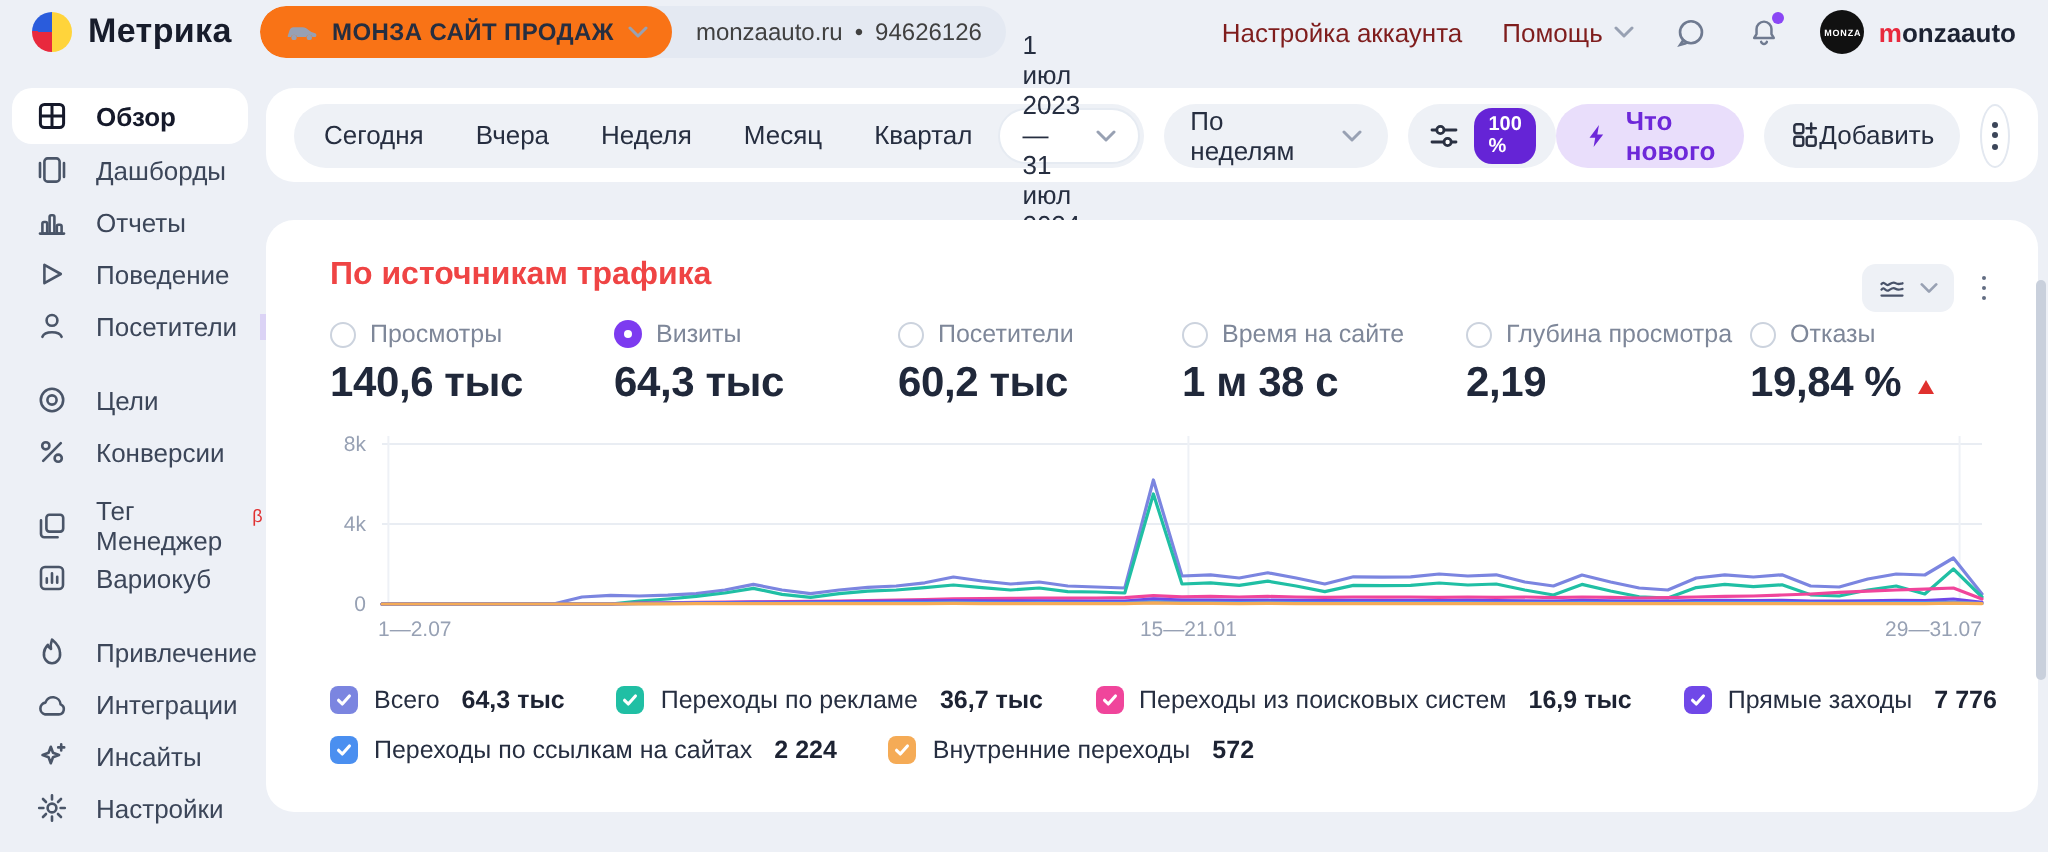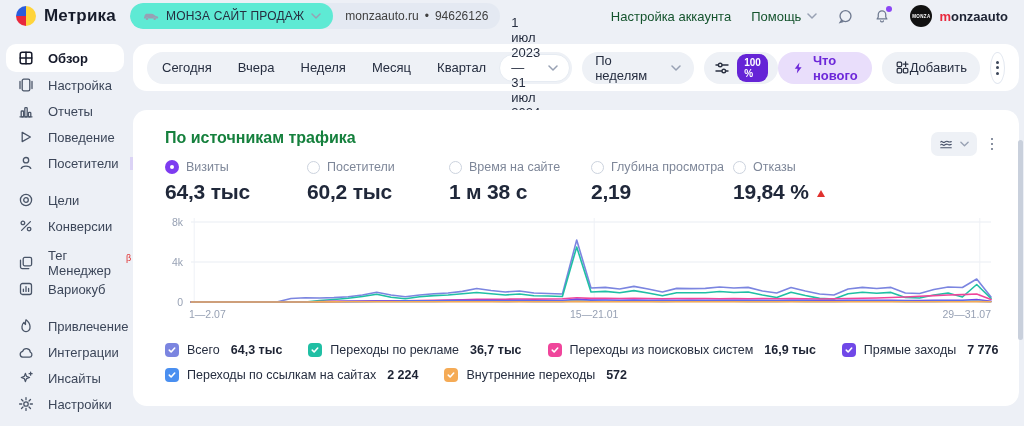--- a/index.html
+++ b/index.html
@@ -8,25 +8,25 @@
   .page { position:relative; width:1024px; height:329px; }
 
   
   .header { position:absolute; top:0; left:0; width:100%; height:32px; display:flex; align-items:center; }
   .logo { display:flex; align-items:center; gap:8px; margin-left:16px; }
   .logo-mark { width:20px; height:20px; border-radius:50%;
     background:conic-gradient(#ffd43b 0deg 180deg, #e8293d 180deg 272deg, #2a5cdc 272deg 360deg); }
   .logo-text { font-size:17px; font-weight:700; color:#171c2b; letter-spacing:.2px; }
   .counter-pill { position:absolute; left:130px; top:3px; height:26px; display:flex; align-items:stretch;
     background:#e4e9f2; border-radius:14px; overflow:hidden; }
-  .counter-main { display:flex; align-items:center; gap:7px; background:#5eead4; border-radius:14px; padding:0 12px; }
+  .counter-main { display:flex; align-items:center; gap:7px; background:#f97316; border-radius:14px; padding:0 12px;font-weight:bold; }
   .counter-name { font-size:12px; color:#262e40; letter-spacing:.2px; }
   .counter-meta { display:flex; align-items:center; gap:6px; padding:0 12px; font-size:12px; color:#404040; }
   .hdr-right { margin-left:auto; display:flex; align-items:center; gap:20px; padding-right:16px; }
-  .hdr-link { font-size:13px; color:#14532d; display:flex; align-items:center; gap:6px; cursor:default; }
+  .hdr-link { font-size:13px; color:#7f1d1d; display:flex; align-items:center; gap:6px; cursor:default; }
   .icon-btn { position:relative; display:flex; align-items:center; }
   .bell-dot { position:absolute; top:-2px; right:-2px; width:6px; height:6px; border-radius:50%; background:#8b46f5; }
   .avatar-wrap { display:flex; align-items:center; gap:7px; }
   .avatar { width:22px; height:22px; border-radius:50%; background:#111; color:#fff; font-size:4.5px; font-weight:700;
     display:flex; align-items:center; justify-content:center; letter-spacing:.4px; }
   .user-name { font-size:13px; font-weight:700; color:#1d2333; }
   .user-name .red { color:#e8293d; }
 
   
   .sidebar { position:absolute; left:0; top:32px; width:130px; bottom:0; padding-top:12px; }
@@ -57,21 +57,21 @@
   .tb-spacer { flex:1; }
   .whatsnew-pill { background:#e9defb; color:#6d28d9; padding:0 14px; gap:8px; font-weight:600; cursor:pointer; }
   .add-pill { margin-left:10px; padding:0 13px; gap:0; cursor:pointer; }
   .kebab-circle { margin-left:10px; width:32px; height:32px; border-radius:50%; background:#fff; border:1px solid #e3e8f0;
     display:flex; align-items:center; justify-content:center; cursor:pointer; }
   .dots-v { display:flex; flex-direction:column; gap:2.5px; }
   .dots-v i { width:3px; height:3px; border-radius:50%; background:#3c4659; }
 
   
   .chart-card { position:absolute; left:133px; top:110px; width:886px; height:296px; background:#fff; border-radius:14px; }
-  .card-title { position:absolute; left:32px; top:19px; font-size:16px; font-weight:700; color:#15803d; }
+  .card-title { position:absolute; left:32px; top:19px; font-size:16px; font-weight:700; color:#ef4444; }
   .card-controls { position:absolute; right:26px; top:22px; display:flex; align-items:center; gap:14px; }
   .charttype-pill { height:24px; background:#eef1f6; border-radius:7px; display:flex; align-items:center; gap:7px;
     padding:0 8px; cursor:pointer; }
   .dots-sm i { width:2.5px; height:2.5px; background:#626d82; }
 
   .metrics-row { position:absolute; left:32px; top:50px; display:flex; }
   .metric { width:142px; cursor:pointer; }
   .metric-head { display:flex; align-items:center; gap:7px; }
   .radio { width:13px; height:13px; border-radius:50%; border:1.5px solid #ccd3de; background:#fff; position:relative; flex:0 0 13px; }
   .radio.sel { border:none; background:#7d3bf0; width:14px; height:14px; flex-basis:14px; }
@@ -166,21 +166,21 @@
           </span>
           <span>Обзор</span>
         </div>
         <div class="sb-item">
           <span class="sb-ico">
             <svg viewBox="0 0 16 16">
               <rect x="4.2" y="2.2" width="7.6" height="11.6" rx="1.6"></rect>
               <path d="M2 4.5v7M14 4.5v7"></path>
             </svg>
           </span>
-          <span>Настройка</span>
+          <span>Дашборды</span>
         </div>
         <div class="sb-item">
           <span class="sb-ico">
             <svg viewBox="0 0 16 16">
               <path d="M2 13.8h12"></path>
               <rect x="3.2" y="8" width="2.4" height="5.8" rx=".8"></rect>
               <rect x="6.8" y="4.6" width="2.4" height="9.2" rx=".8"></rect>
               <rect x="10.4" y="9.4" width="2.4" height="4.4" rx=".8"></rect>
             </svg>
           </span>
@@ -367,20 +367,29 @@
             </svg>
         </span>
       </span>
       <span class="dots-v dots-sm">
           <i></i>
           <i></i>
           <i></i>
         </span>
     </div>
     <div class="metrics-row" id="metrics">
+        <div class="metric">
+          <div class="metric-head">
+            <span class="radio"></span>
+            <span class="metric-label">Просмотры</span>
+          </div>
+          <div class="metric-value">
+            <span>140,6 тыс</span>
+          </div>
+        </div>
         <div class="metric">
           <div class="metric-head">
             <span class="radio sel"></span>
             <span class="metric-label">Визиты</span>
           </div>
           <div class="metric-value">
             <span>64,3 тыс</span>
           </div>
         </div>
         <div class="metric">

